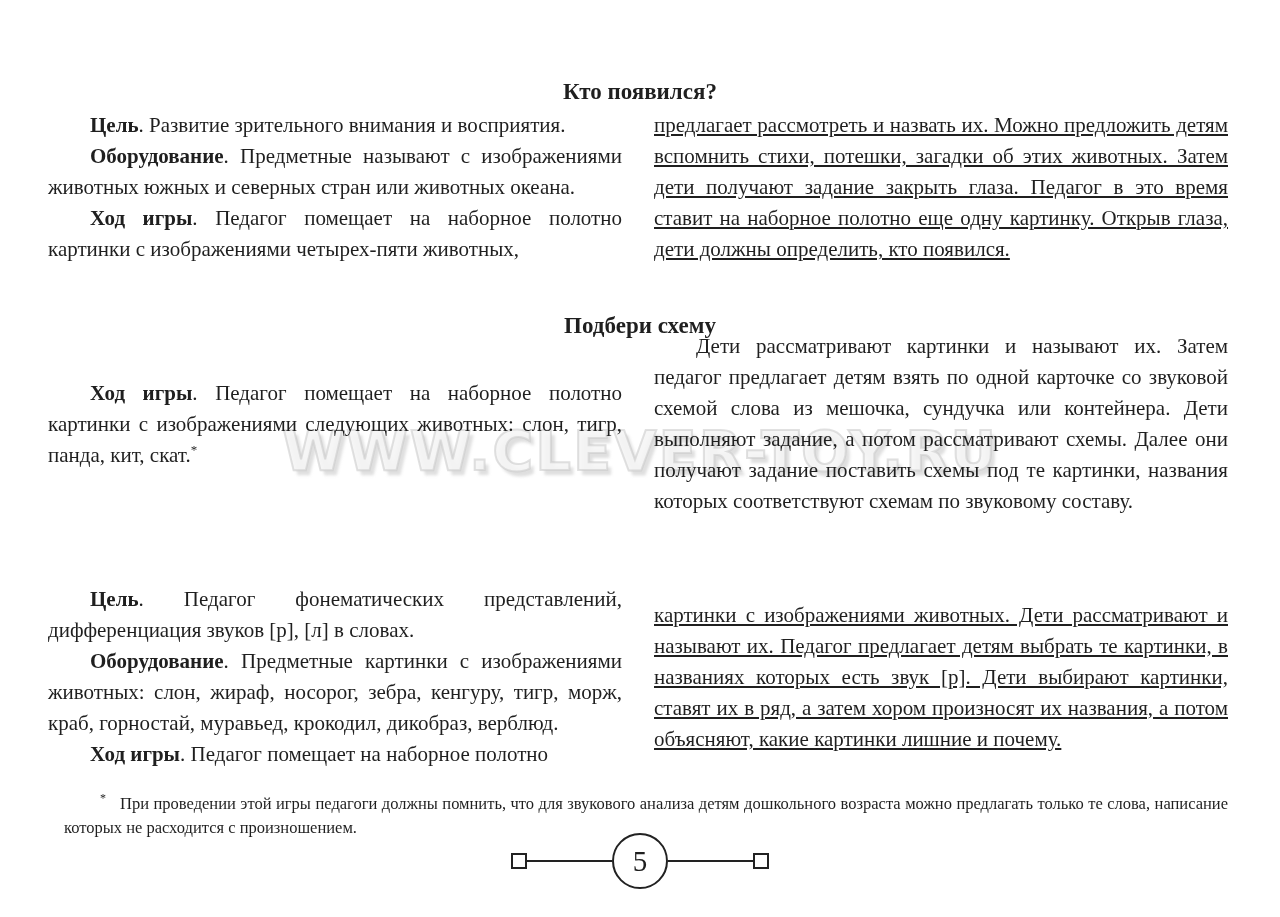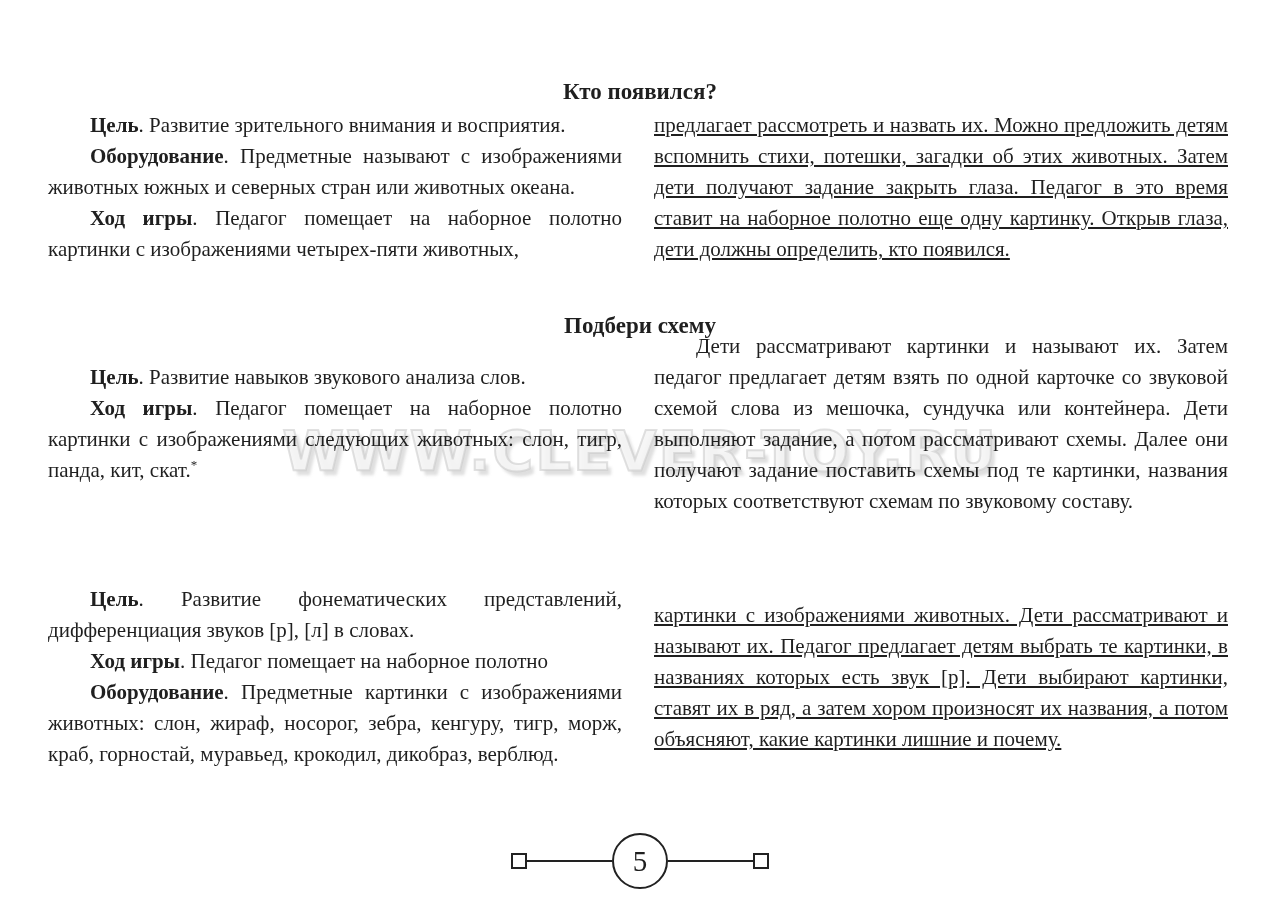--- a/index.html
+++ b/index.html
@@ -147,39 +147,39 @@
         <p class="ind"><b class="lead">Ход игры</b><span>. Педагог помещает на наборное полотно картинки с изображениями четырех-пяти животных,</span></p>
       </div>
       <div class="col">
         <p class="cont"><span>предлагает рассмотреть и назвать их. Можно предложить детям вспомнить стихи, потешки, загадки об этих животных. Затем дети получают задание закрыть глаза. Педагог в это время ставит на наборное полотно еще одну картинку. Открыв глаза, дети должны определить, кто появился.</span></p>
       </div>
     </div>
 
     <h2 class="title" style="top:312px">Подбери схему</h2>
     <div class="cols" style="top:331px">
       <div class="col">
-        <p class="ind"><b class="lead">Цель</b><span>. Развитие навыков звукового анализа слов.</span></p>
         <p class="ind"><b class="lead">Ход игры</b><span>. Педагог помещает на наборное полотно картинки с изображениями следующих животных: слон, тигр, панда, кит, скат.</span><sup class="fnref">*</sup></p>
       </div>
       <div class="col">
         <p class="ind"><span>Дети рассматривают картинки и называют их. Затем педагог предлагает детям взять по одной карточке со звуковой схемой слова из мешочка, сундучка или контейнера. Дети выполняют задание, а потом рассматривают схемы. Далее они получают задание поставить схемы под те картинки, названия которых соответствуют схемам по звуковому составу.</span></p>
       </div>
     </div>
 
     <div class="cols" style="top:584px">
       <div class="col">
-        <p class="ind"><b class="lead">Цель</b><span>. Развитие фонематических представлений, дифференциация звуков [р], [л] в словах.</span></p>
+        <p class="ind"><b class="lead">Цель</b><span>. Педагог фонематических представлений, дифференциация звуков [р], [л] в словах.</span></p>
+        <p class="ind"><b class="lead">Оборудование</b><span>. Предметные картинки с изображениями животных: слон, жираф, носорог, зебра, кенгуру, тигр, морж, краб, горностай, муравьед, крокодил, дикобраз, верблюд.</span></p>
         <p class="ind"><b class="lead">Ход игры</b><span>. Педагог помещает на наборное полотно</span></p>
-        <p class="ind"><b class="lead">Оборудование</b><span>. Предметные картинки с изображениями животных: слон, жираф, носорог, зебра, кенгуру, тигр, морж, краб, горностай, муравьед, крокодил, дикобраз, верблюд.</span></p>
       </div>
       <div class="col">
         <p class="cont"><span>картинки с изображениями животных. Дети рассматривают и называют их. Педагог предлагает детям выбрать те картинки, в названиях которых есть звук [р]. Дети выбирают картинки, ставят их в ряд, а затем хором произносят их названия, а потом объясняют, какие картинки лишние и почему.</span></p>
       </div>
     </div>
 
+    <p class="footnote" style="top:786px"><sup>*</sup><span>При проведении этой игры педагоги должны помнить, что для звукового анализа детям дошкольного возраста можно предлагать только те слова, написание которых не расходится с произношением.</span></p>
 
     <div class="pager">
       <span class="sq"></span>
       <span class="rule"></span>
       <span class="circle">
           <span>5</span>
         </span>
       <span class="rule"></span>
       <span class="sq"></span>
     </div>

